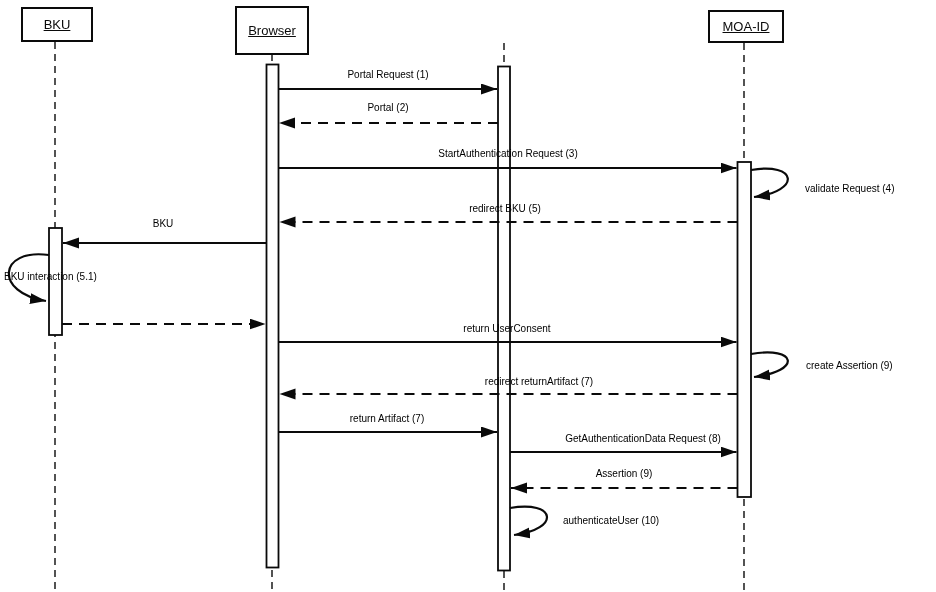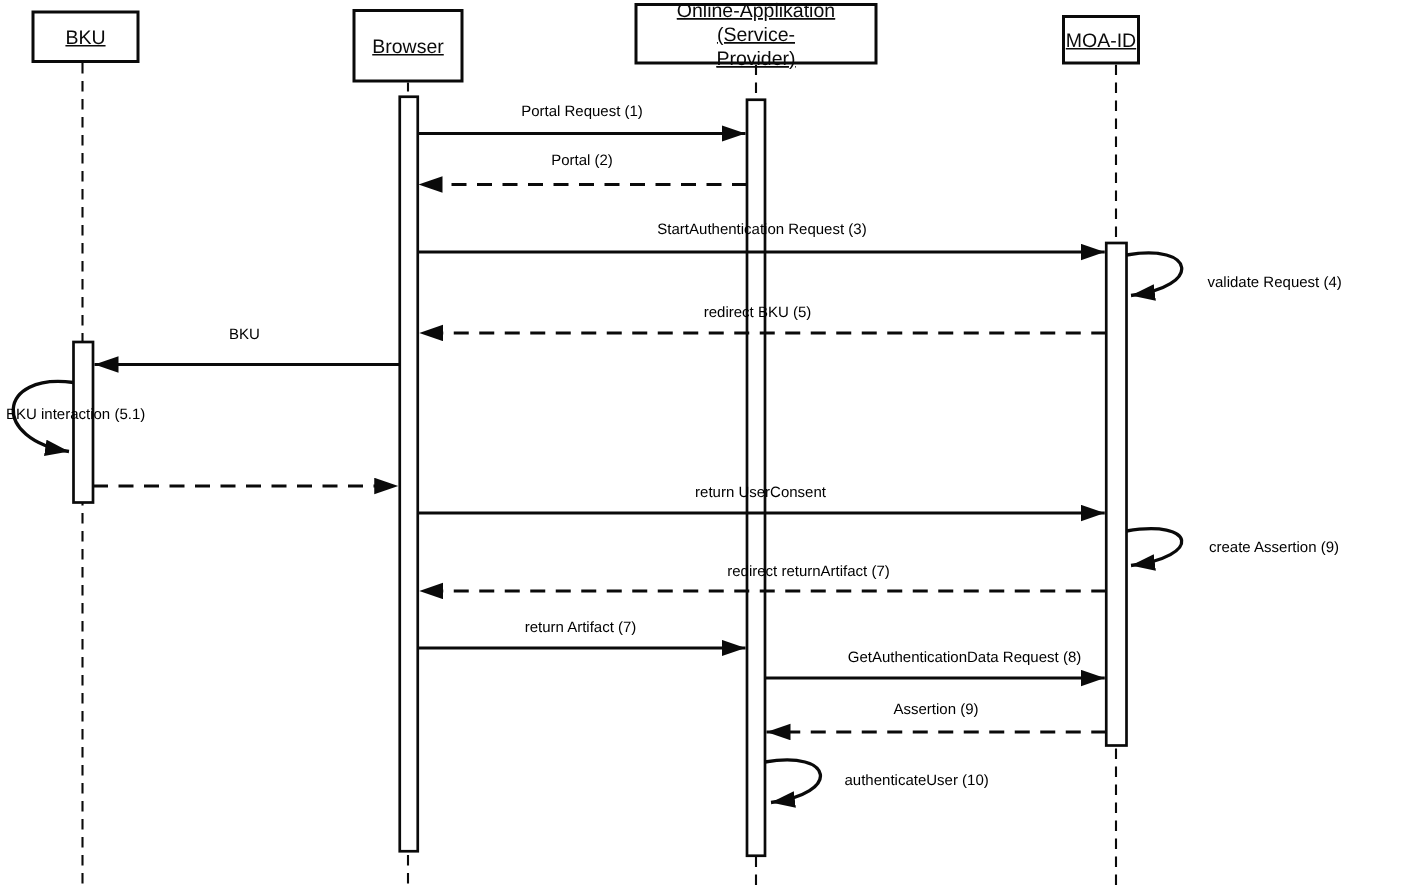--- a/index.html
+++ b/index.html
@@ -87,27 +87,21 @@
       <path d="M510,508 C556,500 561,529 514,535" marker-end="url(#ah)" stroke-width="2.2"></path>
     </g>
   </svg>
 
   <div class="pbox" style="left:21px;top:7px;width:72px;height:35px;">
     <span>BKU</span>
   </div>
   <div class="pbox" style="left:235px;top:6px;width:74px;height:49px;">
     <span>Browser</span>
   </div>
-  <div class="pbox" style="left:423px;top:2px;width:162px;height:41px;">
-    <span>
-      <span>Online-Applikation (Service-</span><br>
-      <span>Provider)</span>
-    </span>
-  </div>
-  <div class="pbox" style="left:708px;top:10px;width:52px;height:33px;">
+  <div class="pbox" style="left:708px;top:10px;width:76px;height:33px;">
     <span>MOA-ID</span>
   </div>
 
   <div class="mlabel centered" style="left:388px;top:67px;">Portal Request (1)</div>
   <div class="mlabel centered" style="left:388px;top:100px;">Portal (2)</div>
   <div class="mlabel centered" style="left:508px;top:146px;">StartAuthentication Request (3)</div>
   <div class="mlabel" style="left:805px;top:181px;">validate Request (4)</div>
   <div class="mlabel centered" style="left:505px;top:201px;">redirect BKU (5)</div>
   <div class="mlabel centered" style="left:163px;top:216px;">BKU</div>
   <div class="mlabel" style="left:4px;top:269px;">BKU interaction (5.1)</div>

